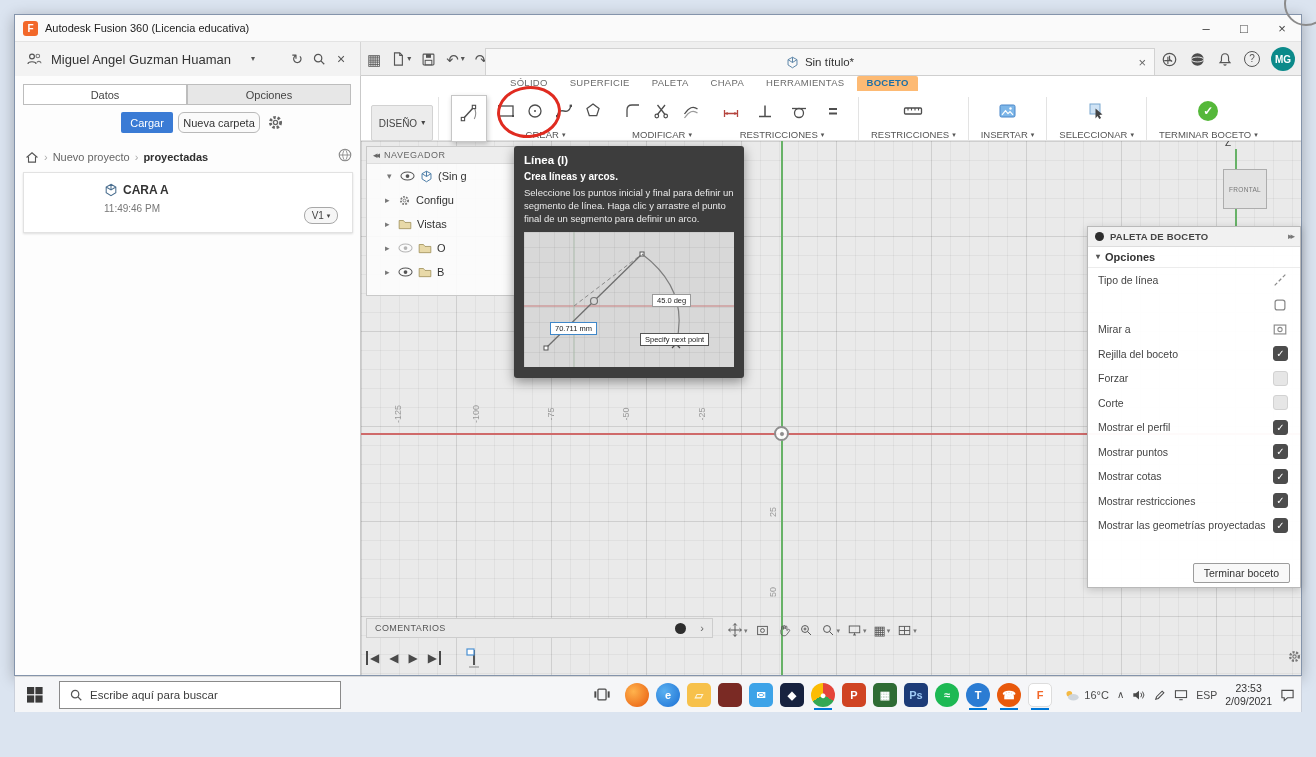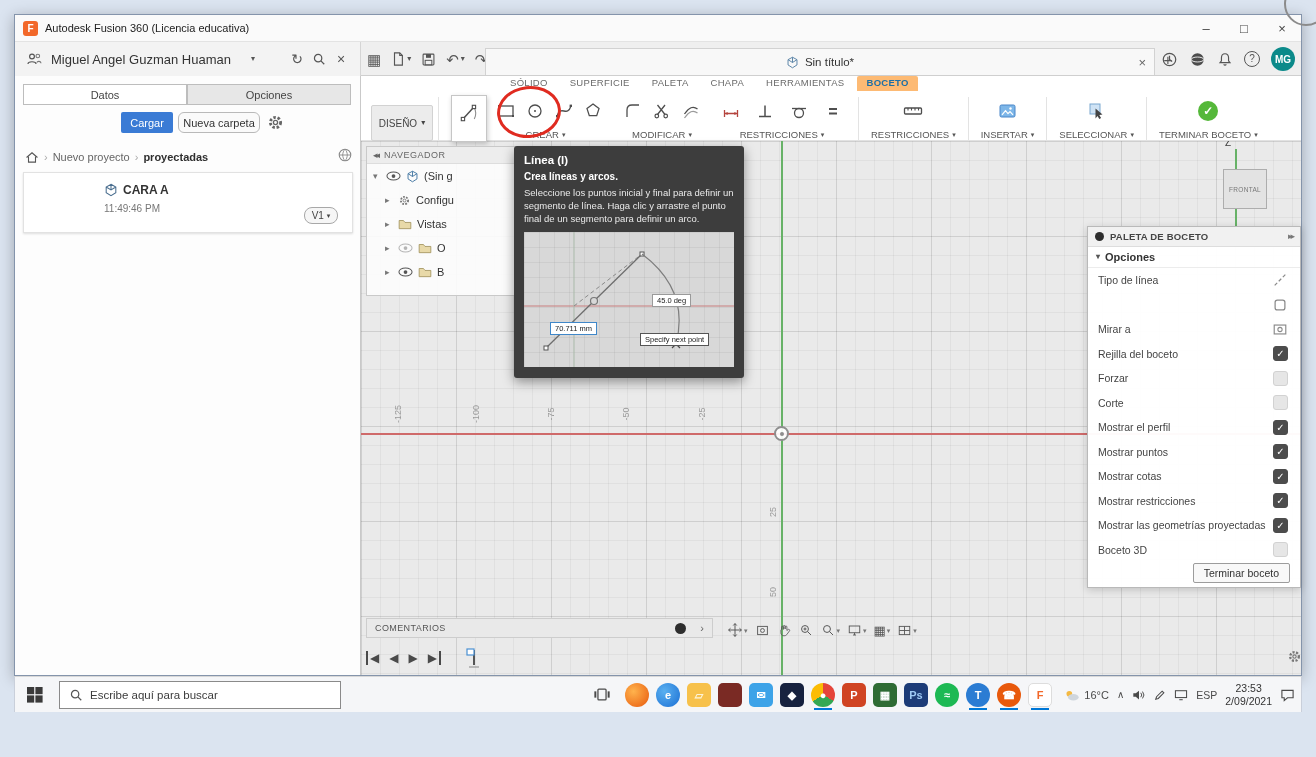--- a/index.html
+++ b/index.html
@@ -94,21 +94,21 @@
 .tick{position:absolute;font-size:9px;color:#9a9a9a;white-space:nowrap;transform:rotate(-90deg)}
 .vcube{position:absolute;left:850px;top:4px;width:96px;height:92px}
 .vc-face{position:absolute;left:12px;top:24px;width:44px;height:40px;background:#e3e3e3;border:1px solid #adadad;display:flex;align-items:center;justify-content:center;font-size:6.5px;color:#777;letter-spacing:.3px}
 .vc-z{position:absolute;left:14px;top:-8px;font-size:10px;color:#3c3c3c}
 .vc-gl{position:absolute;left:24px;top:4px;width:1.5px;height:80px;background:#67b267}
 .vc-rl{position:absolute;left:24px;top:84px;width:64px;height:1.5px;background:#cf6a6a}
 
 
 .navg{position:absolute;left:351px;top:131px;width:156px;height:150px;background:rgba(252,252,252,.92);border:1px solid #c9c9c9;z-index:5}
 .navg .hd{height:17px;background:#ededed;border-bottom:1px solid #ddd;display:flex;align-items:center;gap:6px;padding:0 6px;font-size:9px;color:#666;letter-spacing:.5px}
-.nrow{height:24px;display:flex;align-items:center;gap:5px;font-size:11px;color:#333;padding-left:6px}
+.nrow{height:24px;display:flex;align-items:center;gap:5px;font-size:11px;color:#333;padding-left:20px}
 .nrow.ind{padding-left:18px}
 .nrow .car{color:#777;font-size:9px;width:8px}
 
 
 .ttip{position:absolute;left:499px;top:131px;width:230px;height:232px;background:#3d3d3d;border-radius:3px;box-shadow:0 4px 12px rgba(0,0,0,.4);z-index:10;color:#fff;padding:8px 10px}
 .ttip .t1{font-size:11.5px;font-weight:bold;margin-bottom:5px}
 .ttip .t2{font-size:10px;font-weight:bold;margin-bottom:4px}
 .ttip .t3{font-size:9.5px;line-height:1.38;color:#e9e9e9;margin-bottom:7px}
 .prev{position:relative;width:210px;height:135px;background:#d8d8d8;background-image:linear-gradient(rgba(0,0,0,.05) 1px,transparent 1px),linear-gradient(90deg,rgba(0,0,0,.05) 1px,transparent 1px);background-size:15px 15px;overflow:hidden}
 .pbox{position:absolute;background:#fff;border:1px solid #9a9a9a;font-size:7.5px;color:#222;padding:1px 4px;white-space:nowrap}
@@ -635,24 +635,20 @@
       <span class="sp-check checked"></span>
     </div>
     <div class="sp-row">
       <span class="sp-label">Mostrar restricciones</span>
       <span class="sp-check checked"></span>
     </div>
     <div class="sp-row">
       <span class="sp-label">Mostrar las geometrías proyectadas</span>
       <span class="sp-check checked"></span>
     </div>
-    <div class="sp-row">
-      <span class="sp-label">Boceto 3D</span>
-      <span class="sp-check"></span>
-    </div>
     <div class="foot">
       <span class="finishbtn">Terminar boceto</span>
     </div>
   </div>
 
   <div class="cbar">
     <span class="lbl">COMENTARIOS</span>
     <span class="pill"></span>
     <span class="gi gi-gt" style="color:#666"></span>
   </div>

